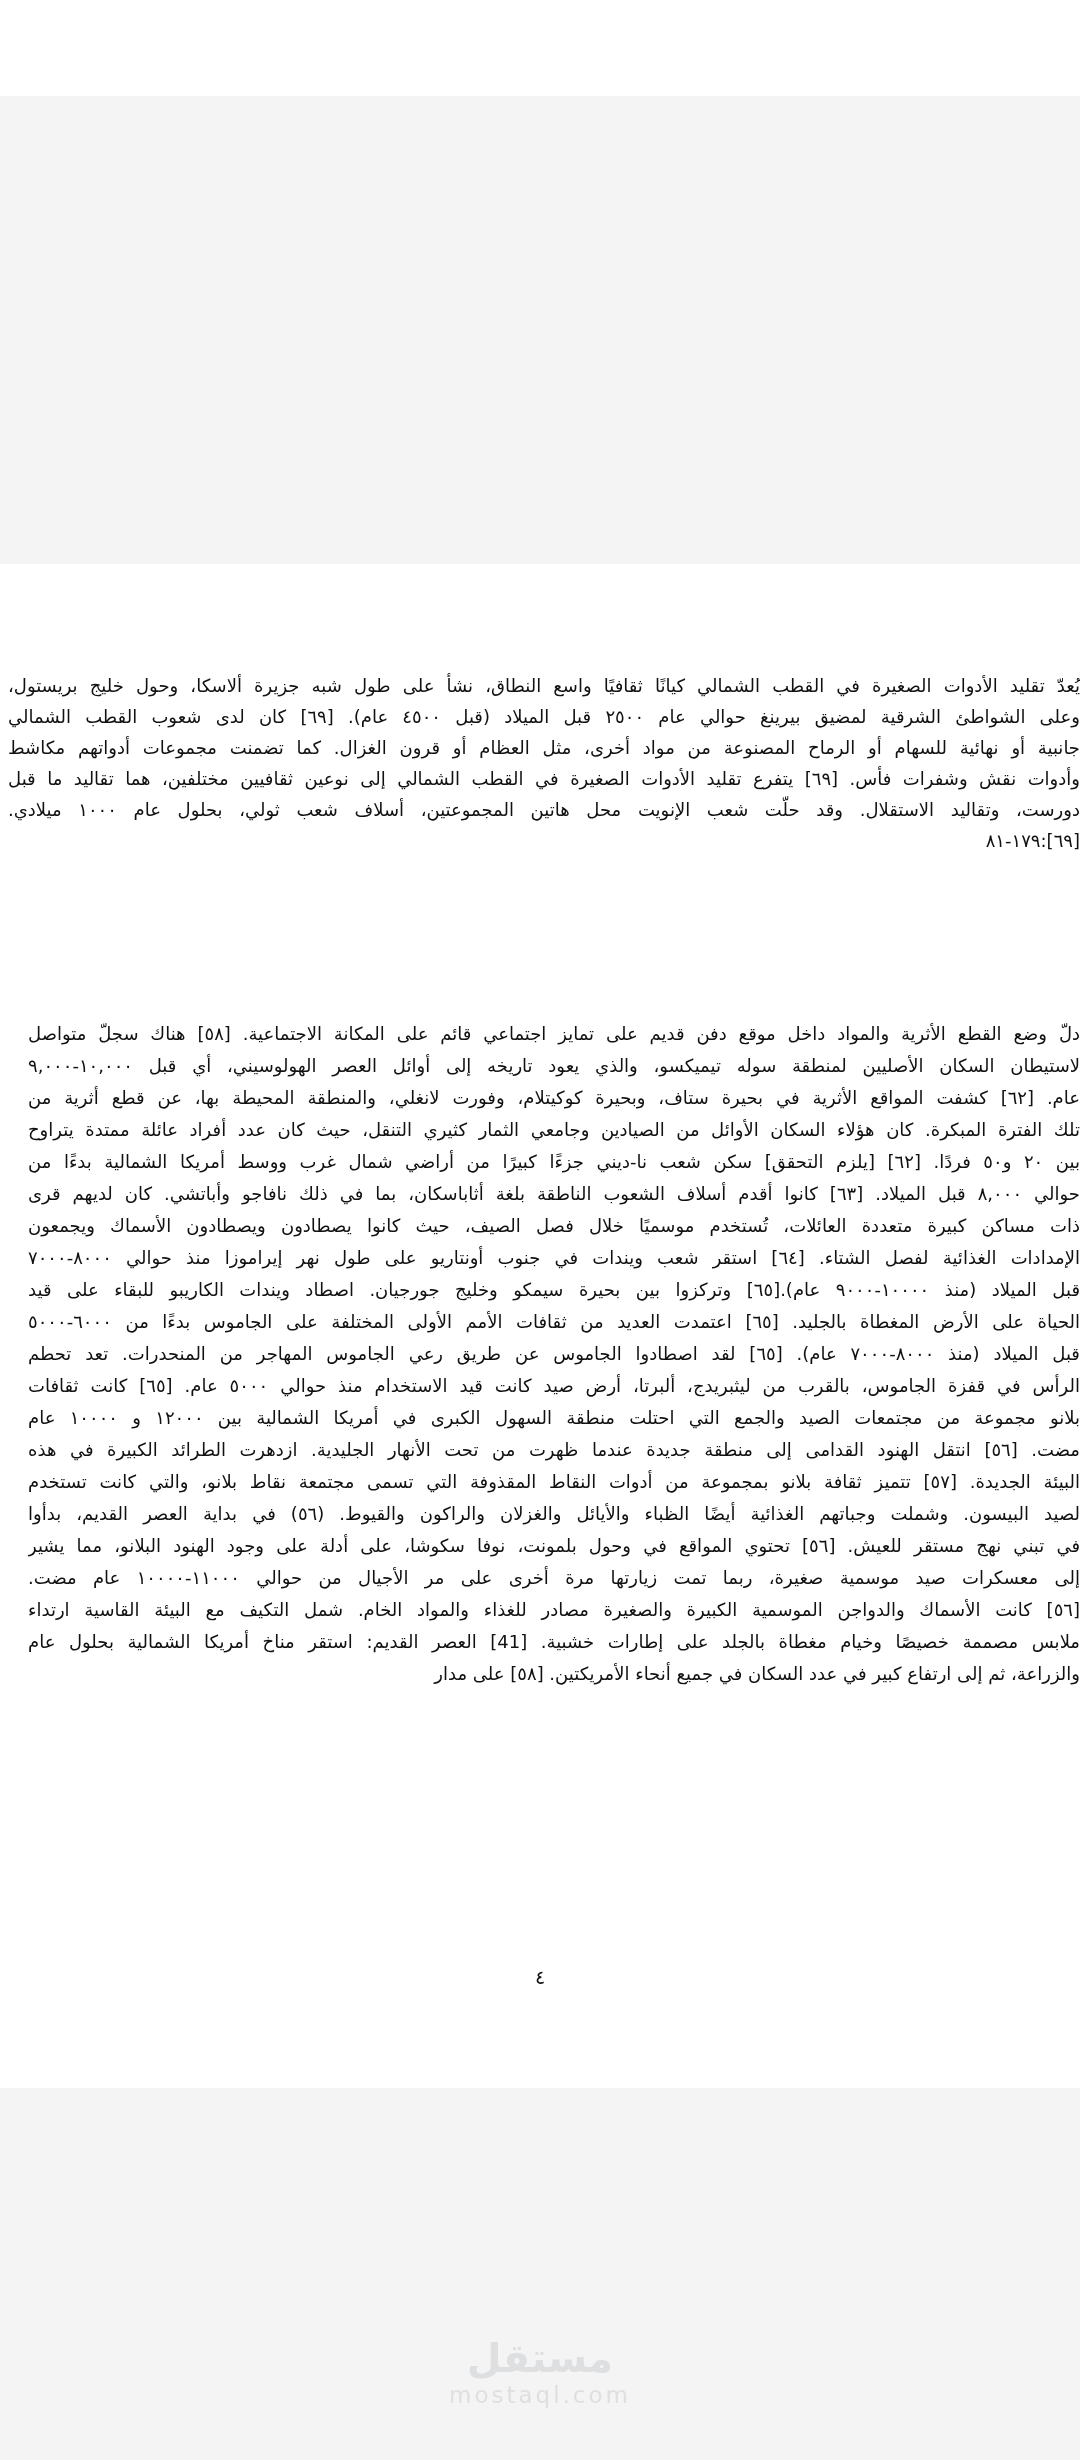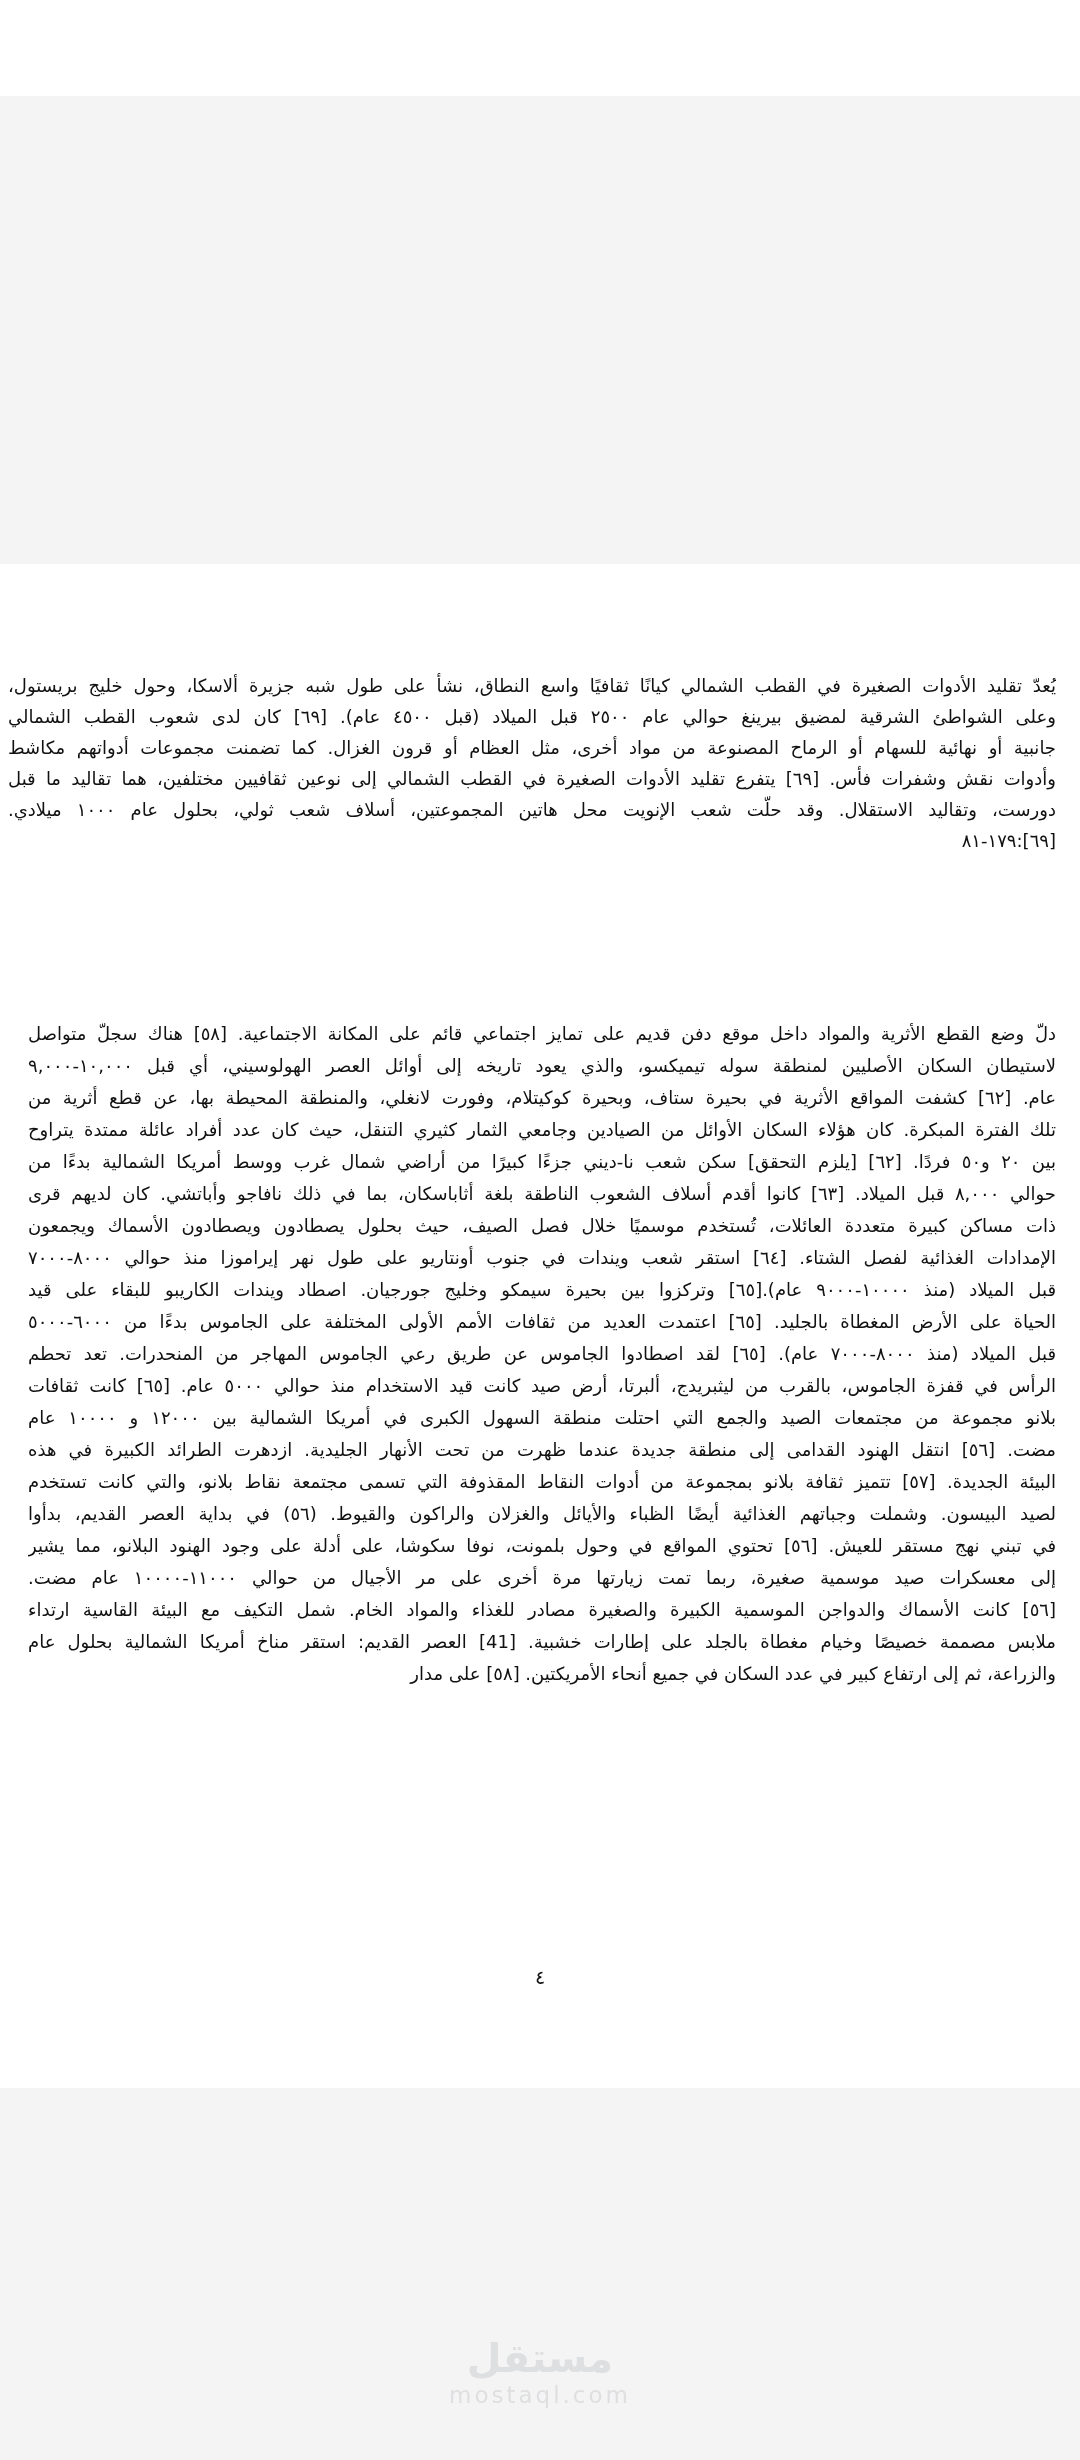--- a/index.html
+++ b/index.html
@@ -16,21 +16,21 @@
     overflow:hidden;
     font-family:"DejaVu Sans","Liberation Sans",sans-serif;
     color:var(--ink);
   }
   .strip-top{position:absolute;left:0;top:0;width:1080px;height:96px;background:var(--page);}
   .band{position:absolute;left:0;width:1080px;background:var(--band);}
   .band-top{top:96px;height:468px;}
   .band-bottom{top:2088px;height:372px;}
   .page-body{position:absolute;left:0;top:564px;width:1080px;height:1524px;background:var(--page);}
   .para{
-    position:absolute;left:8px;right:24px;
+    position:absolute;left:8px;right:0;
     direction:rtl;
     font-size:18px;
     color:var(--ink);
   }
   .p1{top:106px;}
   .p2{top:454px;margin-left:20px;}
   .tl{
     width:100%;
     overflow:hidden;
     text-align:justify;
@@ -64,21 +64,21 @@
     <div class="tl e">[٦٩]:١٧٩-٨١</div>
   </div>
 
   <div class="para p2">
     <div class="tl">دلّ وضع القطع الأثرية والمواد داخل موقع دفن قديم على تمايز اجتماعي قائم على المكانة الاجتماعية. [٥٨] هناك سجلّ متواصل</div>
     <div class="tl">لاستيطان السكان الأصليين لمنطقة سوله تيميكسو، والذي يعود تاريخه إلى أوائل العصر الهولوسيني، أي قبل ١٠,٠٠٠-٩,٠٠٠</div>
     <div class="tl">عام. [٦٢] كشفت المواقع الأثرية في بحيرة ستاف، وبحيرة كوكيتلام، وفورت لانغلي، والمنطقة المحيطة بها، عن قطع أثرية من</div>
     <div class="tl">تلك الفترة المبكرة. كان هؤلاء السكان الأوائل من الصيادين وجامعي الثمار كثيري التنقل، حيث كان عدد أفراد عائلة ممتدة يتراوح</div>
     <div class="tl">بين ٢٠ و٥٠ فردًا. [٦٢] [يلزم التحقق] سكن شعب نا-ديني جزءًا كبيرًا من أراضي شمال غرب ووسط أمريكا الشمالية بدءًا من</div>
     <div class="tl">حوالي ٨,٠٠٠ قبل الميلاد. [٦٣] كانوا أقدم أسلاف الشعوب الناطقة بلغة أثاباسكان، بما في ذلك نافاجو وأباتشي. كان لديهم قرى</div>
-    <div class="tl">ذات مساكن كبيرة متعددة العائلات، تُستخدم موسميًا خلال فصل الصيف، حيث بحلول يصطادون ويصطادون الأسماك ويجمعون</div>
+    <div class="tl">ذات مساكن كبيرة متعددة العائلات، تُستخدم موسميًا خلال فصل الصيف، حيث كانوا يصطادون ويصطادون الأسماك ويجمعون</div>
     <div class="tl">الإمدادات الغذائية لفصل الشتاء. [٦٤] استقر شعب ويندات في جنوب أونتاريو على طول نهر إيراموزا منذ حوالي ٨٠٠٠-٧٠٠٠</div>
     <div class="tl">قبل الميلاد (منذ ١٠٠٠٠-٩٠٠٠ عام).[٦٥] وتركزوا بين بحيرة سيمكو وخليج جورجيان. اصطاد ويندات الكاريبو للبقاء على قيد</div>
     <div class="tl">الحياة على الأرض المغطاة بالجليد. [٦٥] اعتمدت العديد من ثقافات الأمم الأولى المختلفة على الجاموس بدءًا من ٦٠٠٠-٥٠٠٠</div>
     <div class="tl">قبل الميلاد (منذ ٨٠٠٠-٧٠٠٠ عام). [٦٥] لقد اصطادوا الجاموس عن طريق رعي الجاموس المهاجر من المنحدرات. تعد تحطم</div>
     <div class="tl">الرأس في قفزة الجاموس، بالقرب من ليثبريدج، ألبرتا، أرض صيد كانت قيد الاستخدام منذ حوالي ٥٠٠٠ عام. [٦٥] كانت ثقافات</div>
     <div class="tl">بلانو مجموعة من مجتمعات الصيد والجمع التي احتلت منطقة السهول الكبرى في أمريكا الشمالية بين ١٢٠٠٠ و ١٠٠٠٠ عام</div>
     <div class="tl">مضت. [٥٦] انتقل الهنود القدامى إلى منطقة جديدة عندما ظهرت من تحت الأنهار الجليدية. ازدهرت الطرائد الكبيرة في هذه</div>
     <div class="tl">البيئة الجديدة. [٥٧] تتميز ثقافة بلانو بمجموعة من أدوات النقاط المقذوفة التي تسمى مجتمعة نقاط بلانو، والتي كانت تستخدم</div>
     <div class="tl">لصيد البيسون. وشملت وجباتهم الغذائية أيضًا الظباء والأيائل والغزلان والراكون والقيوط. (٥٦) في بداية العصر القديم، بدأوا</div>
     <div class="tl">في تبني نهج مستقر للعيش. [٥٦] تحتوي المواقع في وحول بلمونت، نوفا سكوشا، على أدلة على وجود الهنود البلانو، مما يشير</div>

